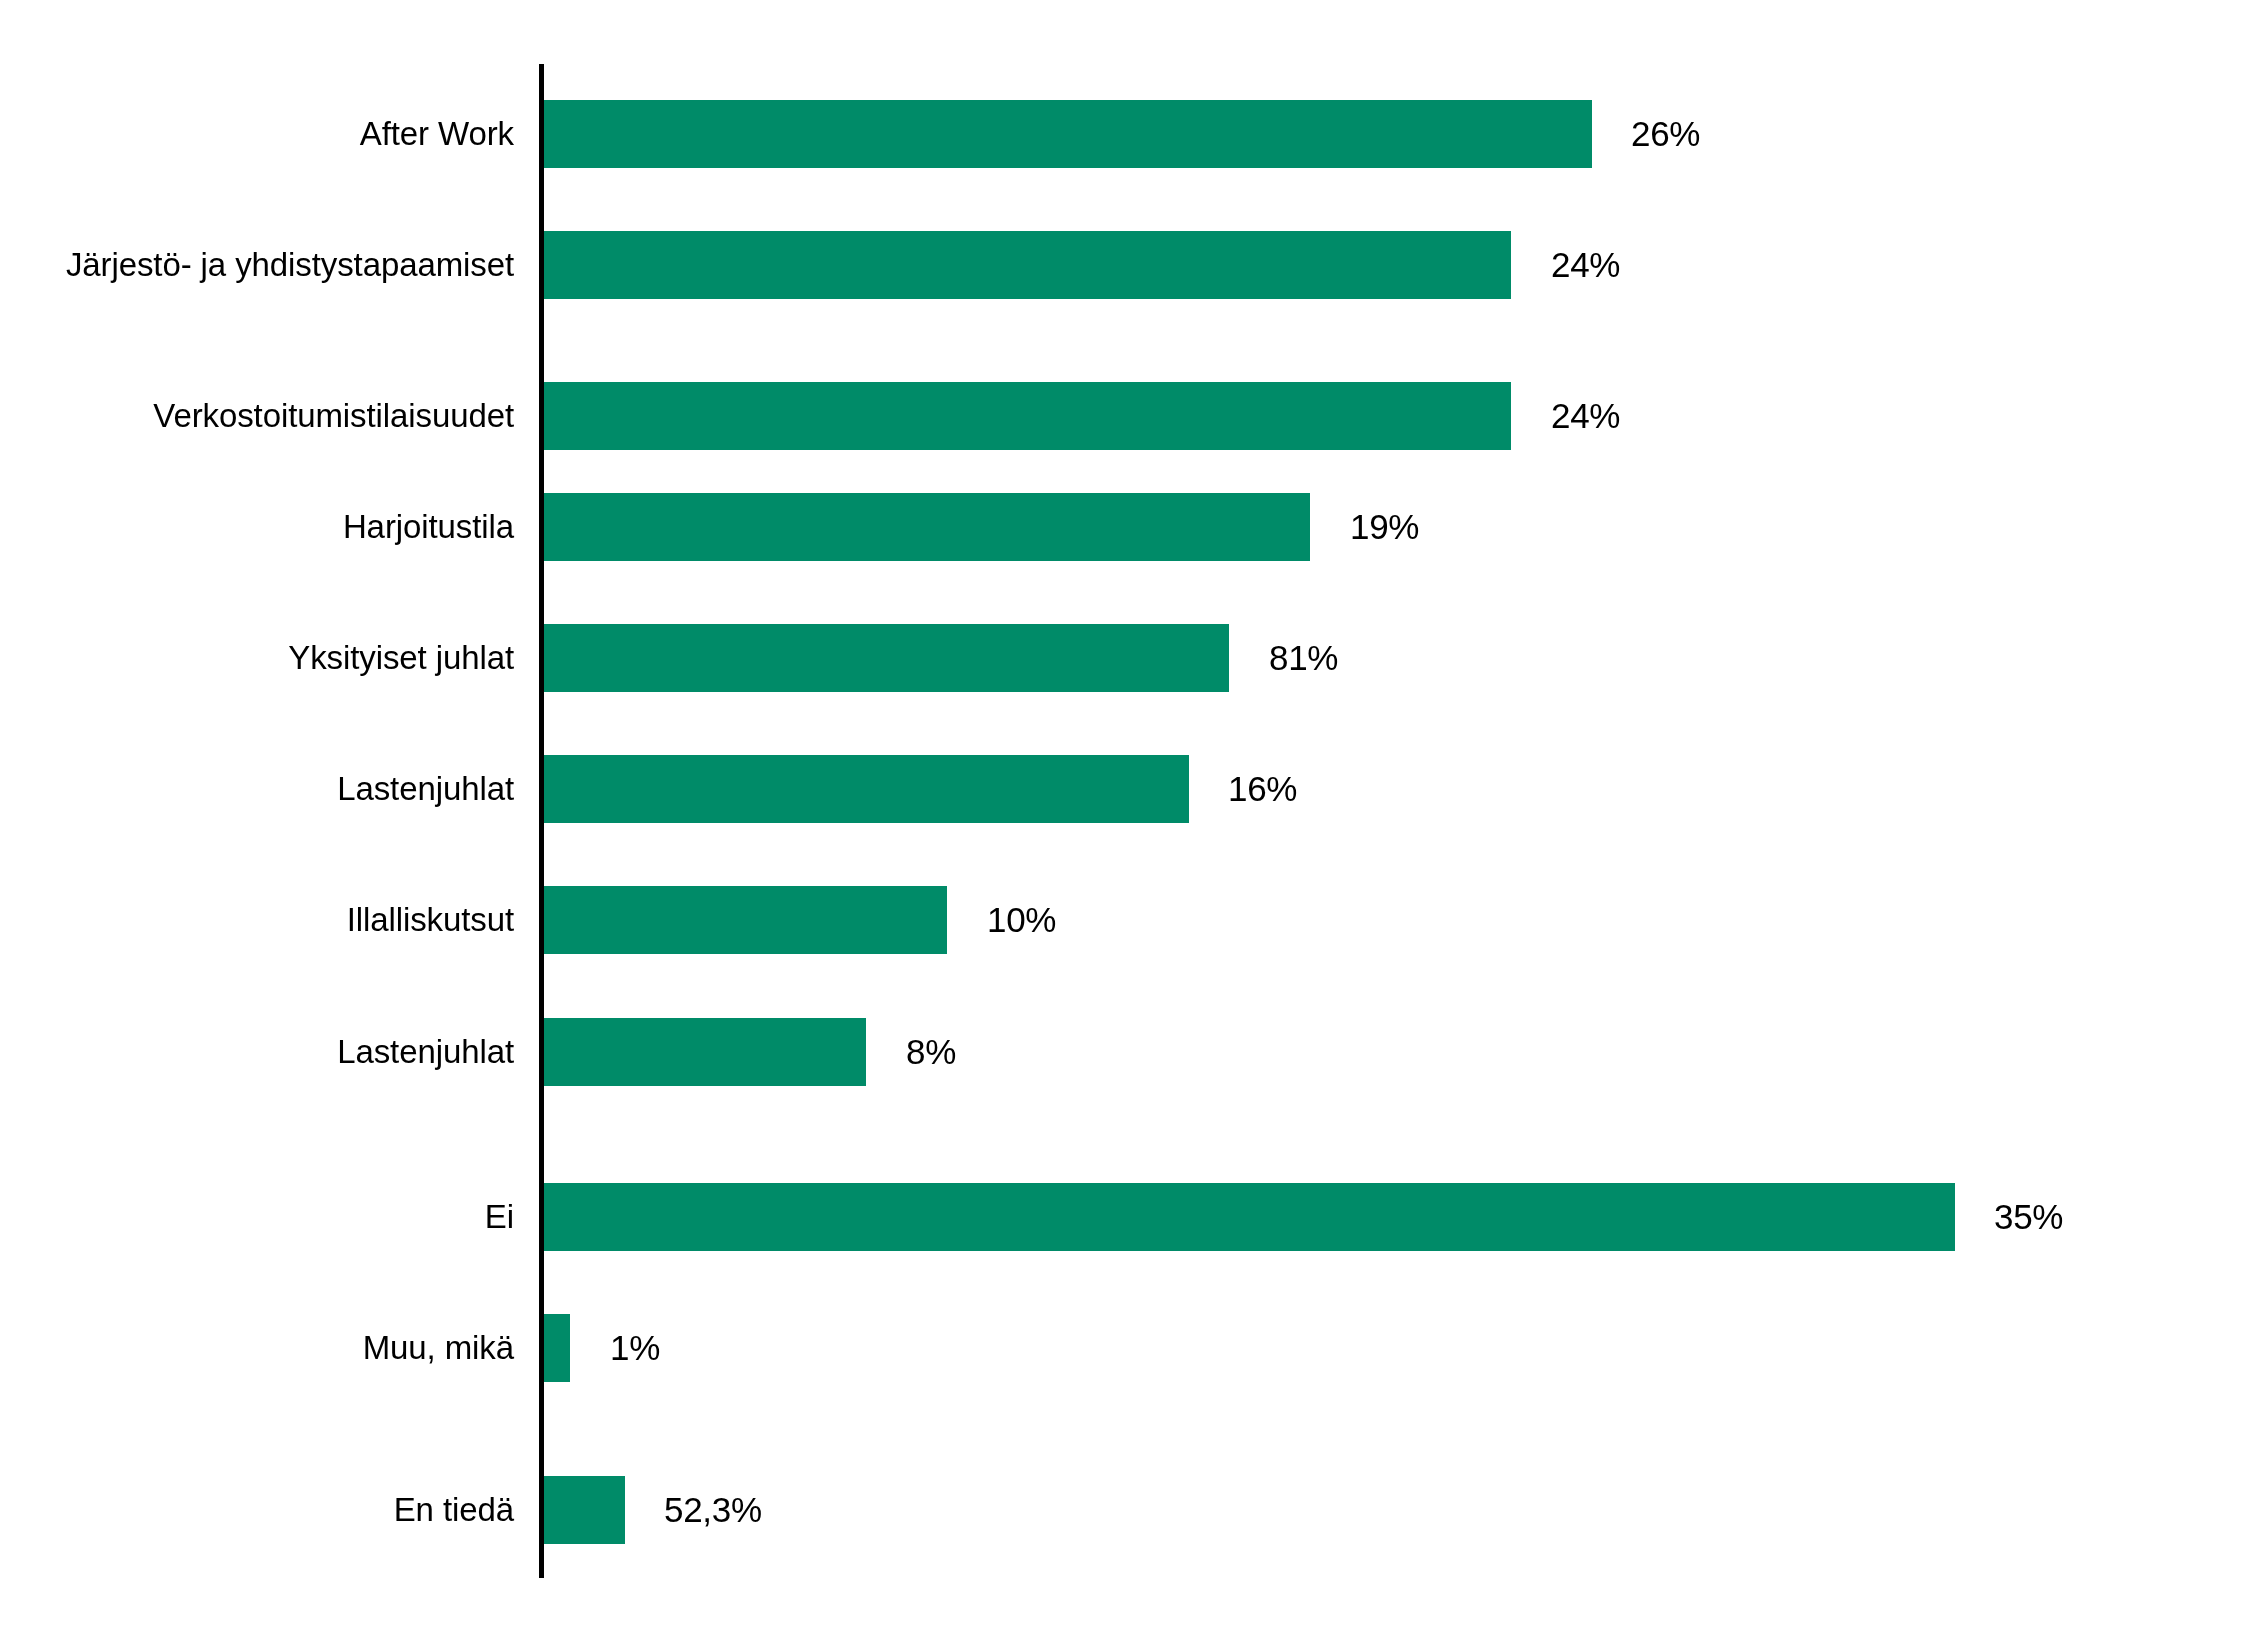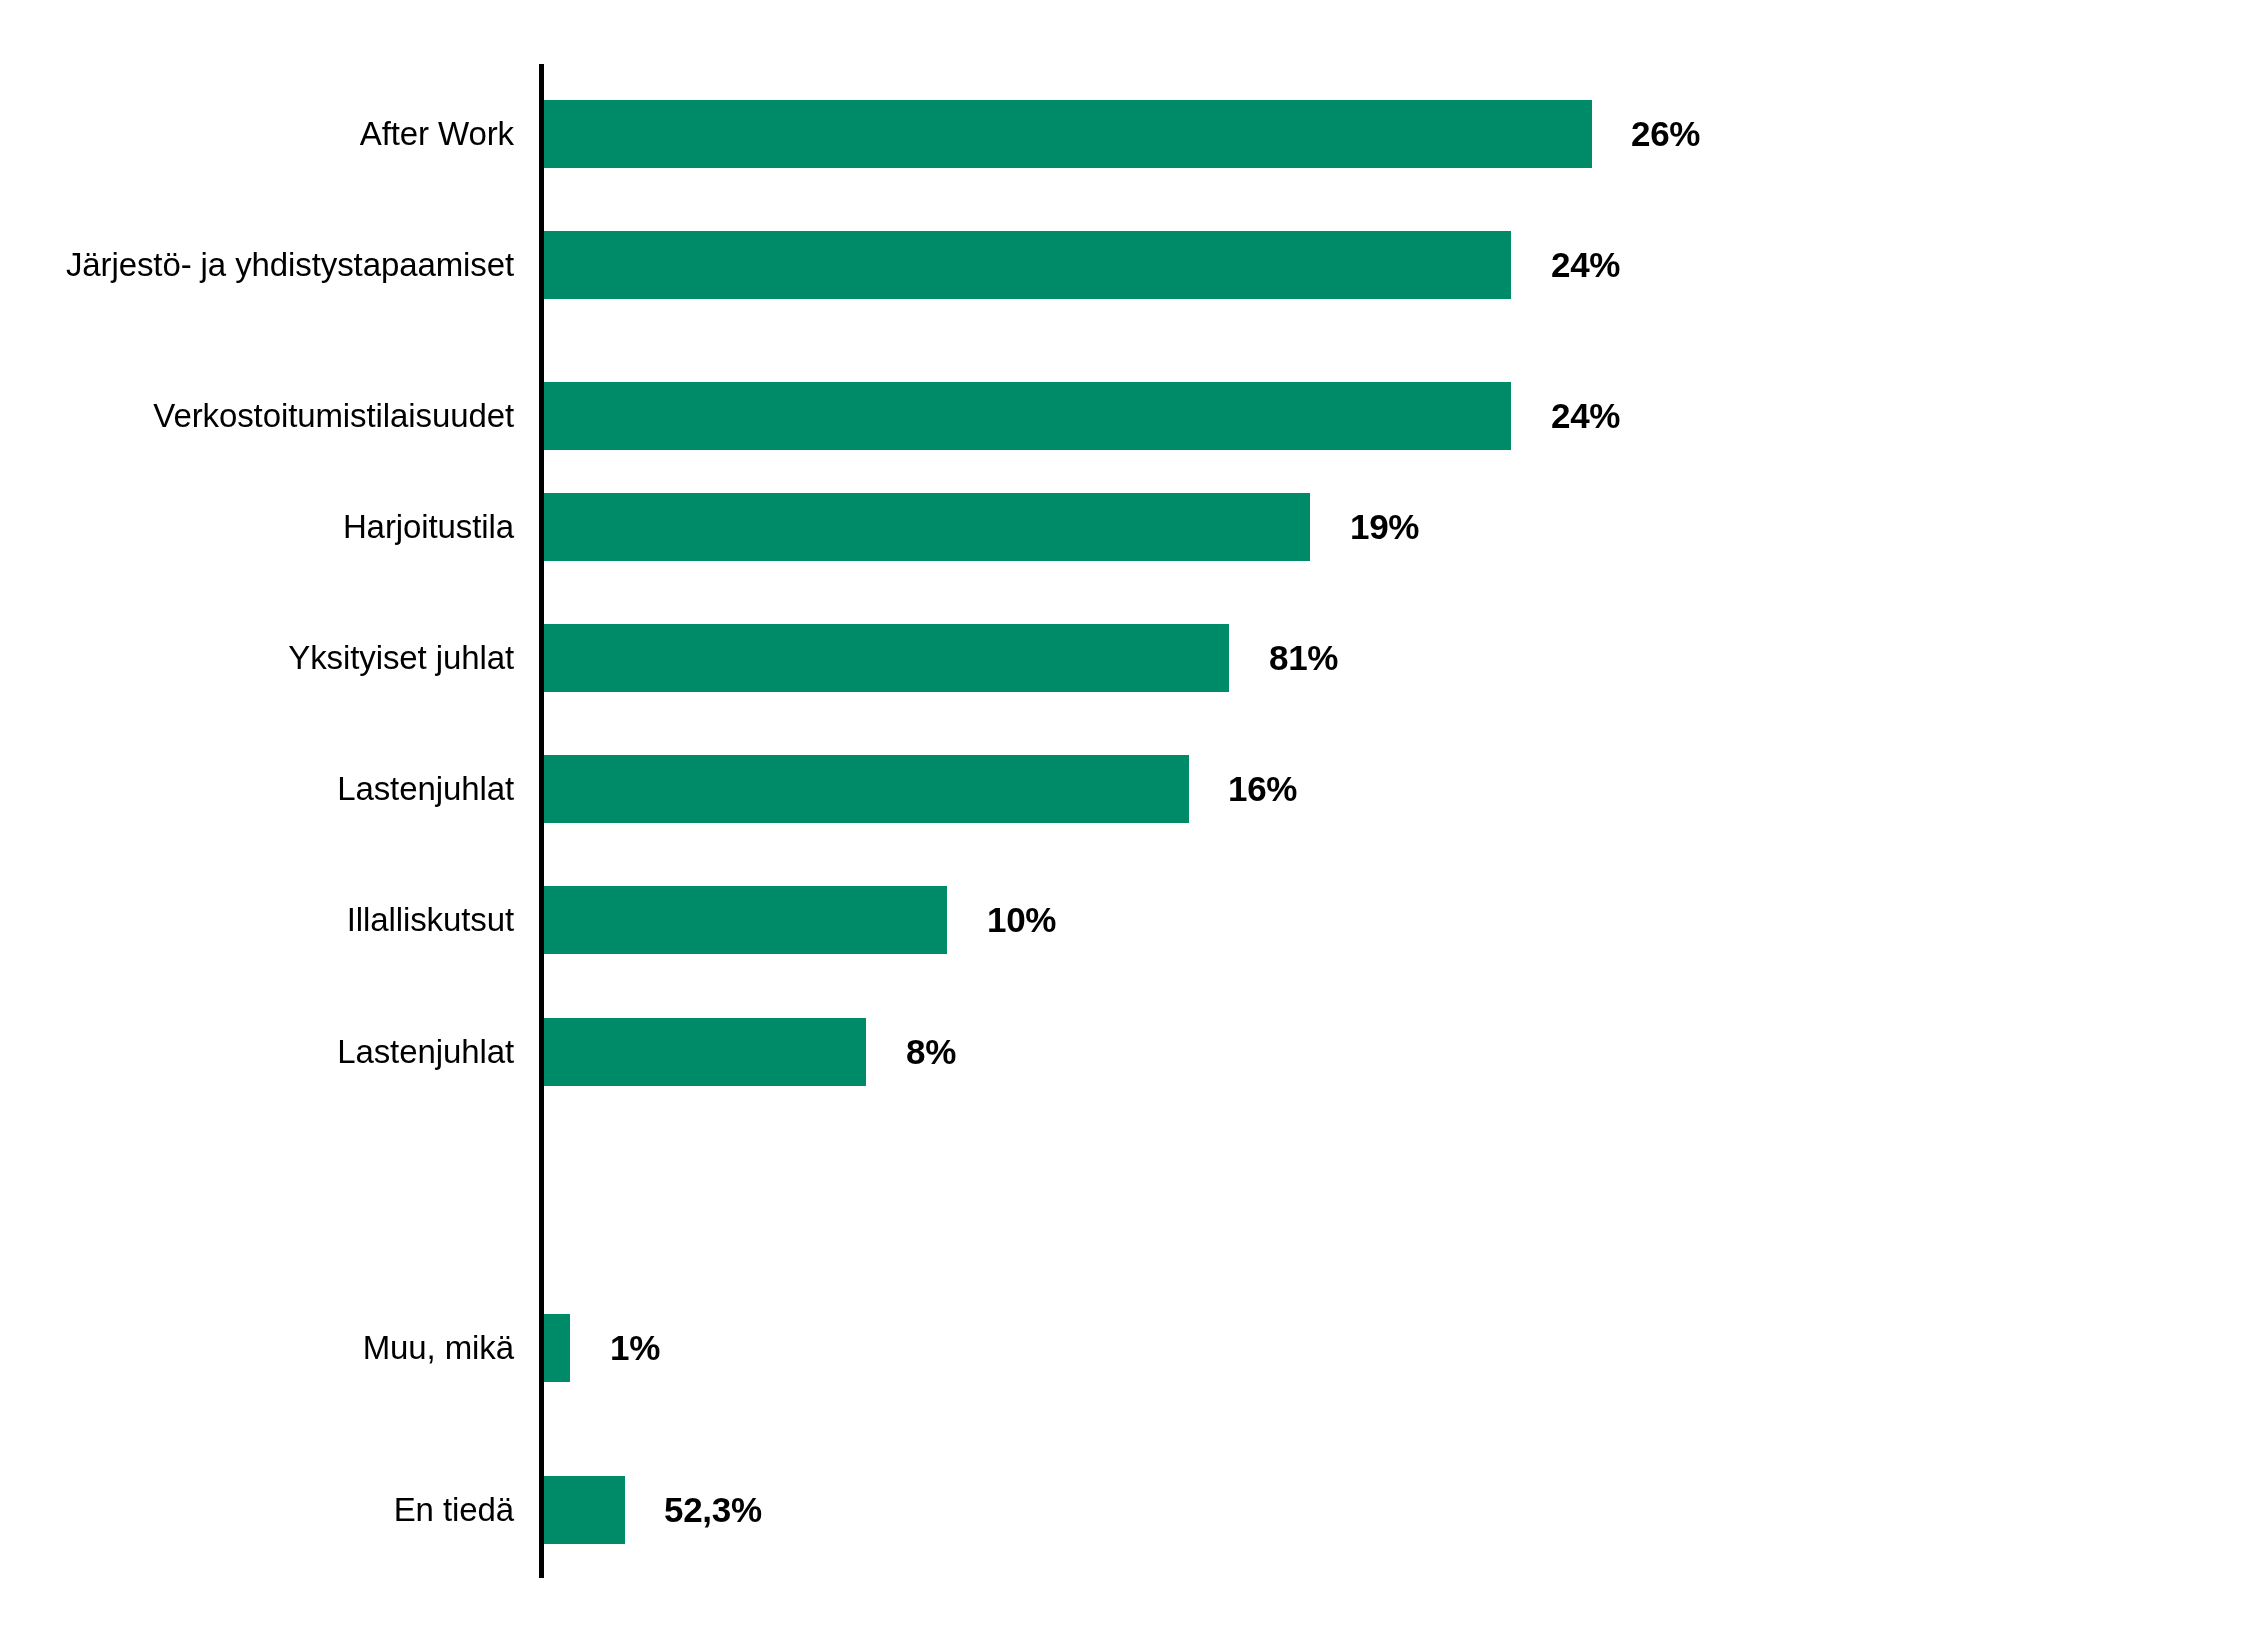--- a/index.html
+++ b/index.html
@@ -62,21 +62,21 @@
     height: 68px;
     background: #008B68;
   }
 
   .val-label {
     position: absolute;
     top: 0;
     height: 68px;
     line-height: 68px;
     font-size: 35px;
-    font-weight: bold;
+    font-weight: normal;
     color: #000000;
     white-space: nowrap;
     letter-spacing: -0.3px;
   }
 </style>
 </head>
 <body>
 
 <div id="chart-root" style="background: rgb(255, 255, 255);">
   <div class="plot-area">
@@ -124,20 +124,25 @@
       <div class="bar" style="width: 403px; background: rgb(0, 139, 104);"></div>
       <div class="val-label" style="left: 987px; text-align: center;">10%</div>
     </div>
 
     <div class="bar-row" style="top:1018px">
       <div class="cat-label">Lastenjuhlat</div>
       <div class="bar" style="width: 322px; background: rgb(0, 139, 104);"></div>
       <div class="val-label" style="left: 906px;">8%</div>
     </div>
 
+    <div class="bar-row" style="top:1183px">
+      <div class="cat-label">Ei</div>
+      <div class="bar" style="width: 1411px; background: rgb(0, 139, 104);"></div>
+      <div class="val-label" style="left: 1994px;">35%</div>
+    </div>
 
     <div class="bar-row" style="top:1314px">
       <div class="cat-label">Muu, mikä</div>
       <div class="bar" style="width: 26px; background: rgb(0, 139, 104);"></div>
       <div class="val-label" style="left: 610px;">1%</div>
     </div>
 
     <div class="bar-row" style="top:1476px">
       <div class="cat-label">En tiedä</div>
       <div class="bar" style="width: 81px; background: rgb(0, 139, 104);"></div>

